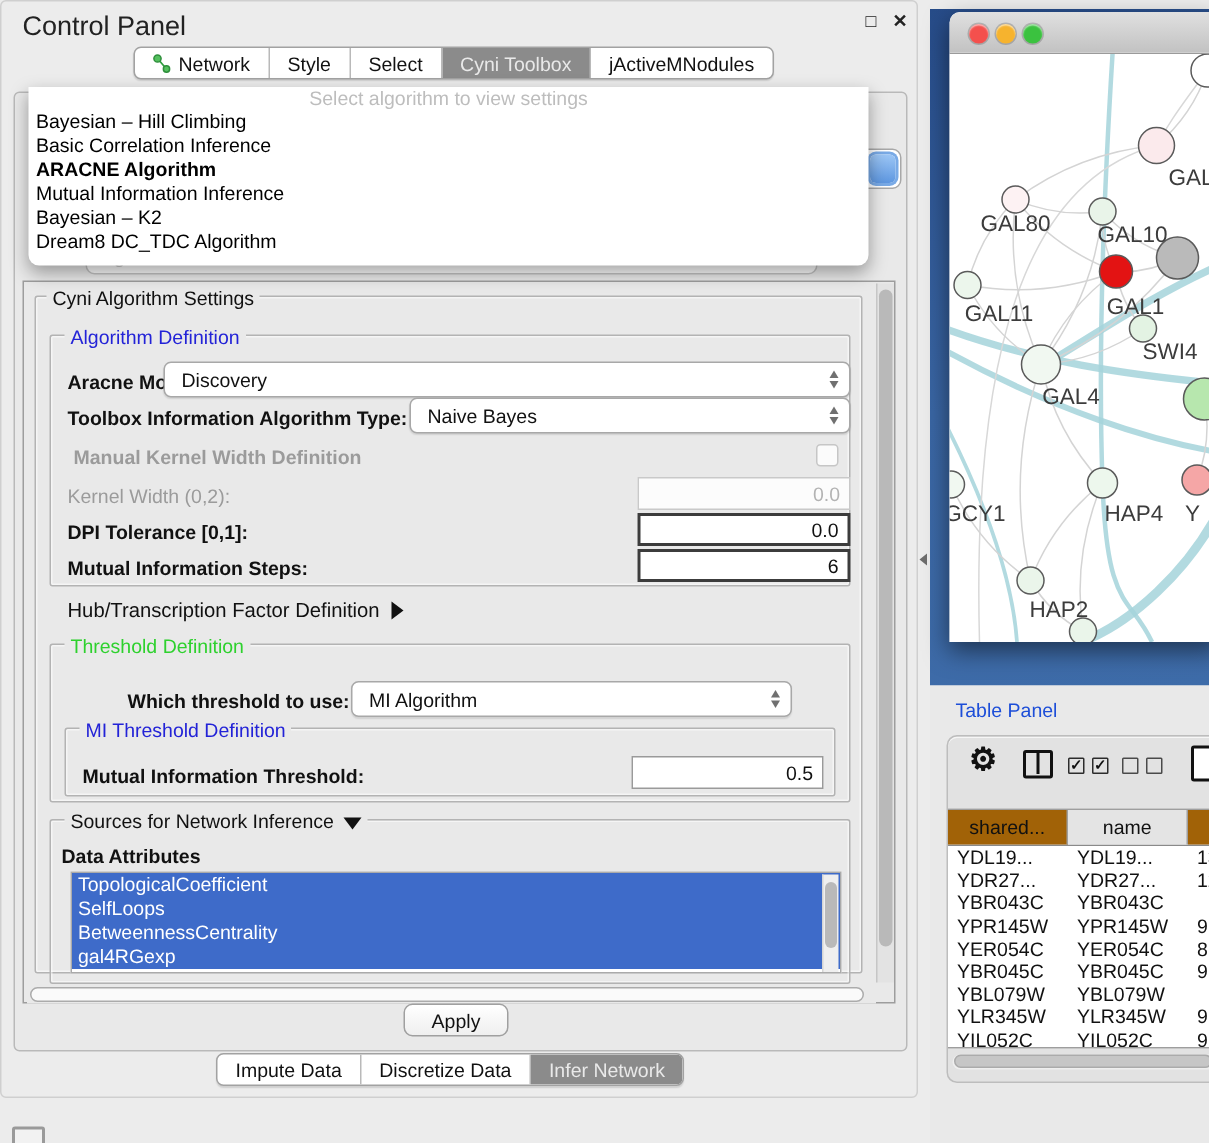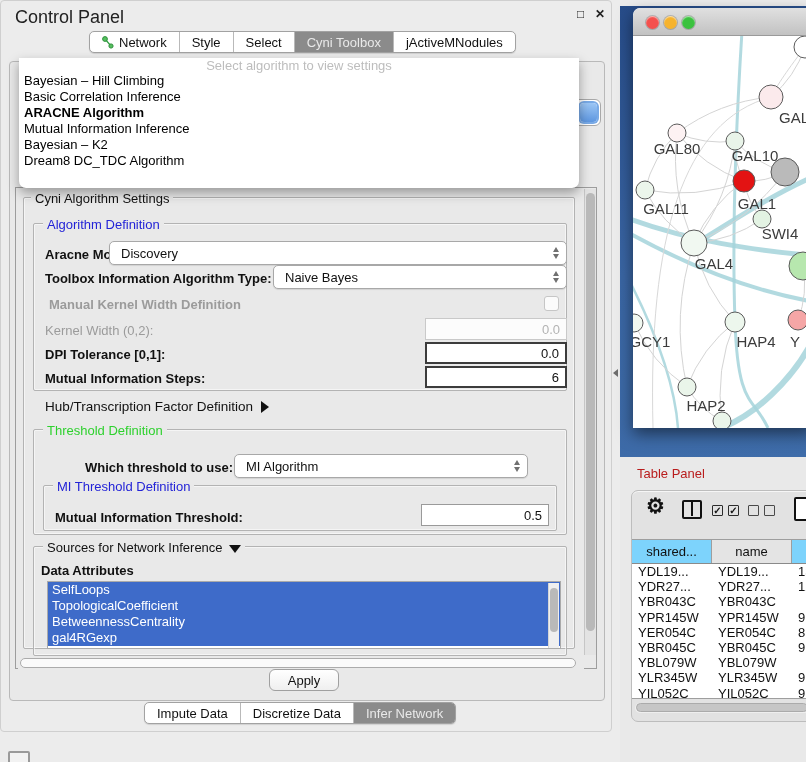--- a/index.html
+++ b/index.html
@@ -9,21 +9,21 @@
   
   .cp-window{left:0;top:6;width:612px;height:732px;border:1px solid #cfcfcf;border-radius:4px;background:#ececec}
   .cp-title{left:14px;top:12px;font-size:18px;color:#222}
   .winbtn{top:12px;font-size:12px;color:#222}
   .seg{display:flex;background:#fff;border:1px solid #a2a2a2;border-radius:5px;overflow:hidden;font-size:13px;height:22px;box-shadow:0 1px 1px rgba(0,0,0,.12)}
   .seg .tab{padding:0 12px;display:flex;align-items:center;gap:5px;border-right:1px solid #b9b9b9;color:#111;white-space:nowrap}
   .seg .tab:last-child{border-right:none}
   .seg .tab.sel{background:#8b8b8b;color:#e9e9e9}
   .inner-panel{left:8px;top:60px;width:596px;height:640px;border:1px solid #b9b9b9;border-radius:4px;background:#e9e9e9}
   
-  .popup{left:18px;top:57px;width:560px;background:#fff;z-index:40;border-radius:0 0 7px 7px;box-shadow:0 5px 12px rgba(0,0,0,.35);padding-bottom:19px}
+  .popup{left:18px;top:57px;width:560px;background:#fff;z-index:40;border-radius:0 0 7px 7px;box-shadow:0 5px 12px rgba(0,0,0,.35);padding-bottom:8px}
   .popup .ph{font-size:13px;color:#bdbdbd;text-align:center;height:15px;line-height:15px}
   .popup .item{font-size:13px;height:16px;line-height:16px;padding-left:5px;color:#000;white-space:nowrap}
   
   .combo-remnant{left:540px;top:98px;width:60px;height:27px;background:#fff;border:1px solid #a8a8a8;border-radius:6px;z-index:5}
   .combo-remnant .focus-stepper{position:absolute;right:3px;top:3px;width:17px;height:19px;border-radius:4px;background:linear-gradient(#9cc6f5,#5e97e0);box-shadow:0 0 0 2px #79aae6}
   .hidden-combo{left:56px;top:158px;width:488px;height:24px;background:#fdfdfd;border:1px solid #c4c4c4;border-radius:6px;z-index:5;font-size:13px;color:#cbcbcb;line-height:22px;padding-left:18px;overflow:hidden;white-space:nowrap}
   
   .scrollpane{left:14px;top:186px;width:582px;height:482px;border:1px solid #9d9d9d;background:#e9e9e9}
   .vscroll{left:583px;top:188px;width:12px;height:466px;background:#e3e3e3;border-left:1px solid #c6c6c6}
   .vscroll .thumb{position:absolute;left:1px;top:4px;width:9px;height:438px;background:#b9b9b9;border-radius:5px}
@@ -58,32 +58,32 @@
   .mini-icon{left:8px;top:751px;width:22px;height:14px;border:2px solid #9a9a9a;border-radius:2px;background:#f2f2f2}
   
   .desktop{left:620px;top:6px;width:186px;height:451px;background:linear-gradient(168deg,#274c89 0%,#3a66a4 55%,#3e6ca9 100%)}
   .gripper{left:613px;top:369px;width:0;height:0;border-top:4px solid transparent;border-bottom:4px solid transparent;border-right:5px solid #6d6d6d}
   .net-window{left:633px;top:8px;width:180px;height:420px;border-radius:7px 7px 0 0;box-shadow:0 6px 16px rgba(0,0,0,.5);overflow:hidden;background:#fff}
   .net-titlebar{position:absolute;left:0;top:0;width:100%;height:28px;background:linear-gradient(#e0e0e0,#c2c2c2);border-bottom:1px solid #9a9a9a;border-radius:7px 7px 0 0}
   .light{position:absolute;top:8px;width:13px;height:13px;border-radius:50%;box-shadow:inset 0 1px 1px rgba(255,255,255,.6),0 0 0 1px rgba(0,0,0,.18)}
   .net-canvas{position:absolute;left:0;top:28px;width:180px;height:392px;background:#fff}
   
   .tp-region{left:620px;top:457px;width:186px;height:305px;background:#e9e9e9}
-  .tp-title{left:637px;top:466px;font-size:13px;color:#b91c1c}
+  .tp-title{left:637px;top:466px;font-size:13px;color:#1d4ed8}
   .tp-panel{left:631px;top:490px;width:200px;height:232px;background:#e2e2e2;border:1px solid #bdbdbd;border-radius:7px;box-shadow:inset 0 1px 0 rgba(255,255,255,.7)}
   .icon-gear{position:absolute;left:14px;top:3px;font-size:21px;font-weight:700;color:#111}
   .icon-split{position:absolute;left:50px;top:9px;width:20px;height:19px;border:2.5px solid #111;border-radius:2px}
   .icon-split::after{content:"";position:absolute;left:6.5px;top:0;width:2.5px;height:14px;background:#111}
   .cb{position:absolute;top:14px;width:11px;height:11px;border:1.6px solid #2c2c2c;border-radius:1px;font-size:10px;line-height:9px;text-align:center;font-weight:700;color:#111}
   .cb.empty{border-color:#4a4a4a}
   .icon-doc{position:absolute;left:162px;top:6px;width:30px;height:24px;border:2.5px solid #111;border-radius:2px;background:#fff}
   .table{position:absolute;left:0;top:48px;width:200px;height:160px;border-top:1px solid #9e9e9e;border-bottom:1px solid #9e9e9e;background:#fff;overflow:hidden}
   .thead{display:flex;height:24px;border-bottom:1px solid #8a8a8a}
   .th{font-size:13px;display:flex;align-items:center;justify-content:center;border-right:1px solid #9e9e9e;background:#e4e4e4;overflow:hidden;white-space:nowrap}
-  .th.hl{background:#7dd3fc}
+  .th.hl{background:#a16207}
   .trow{display:flex;height:15.2px}
   .td{font-size:13px;line-height:15px;padding-left:6px;overflow:hidden;white-space:nowrap}
   .tp-hscroll{position:absolute;left:3px;top:212px;width:194px;height:10px;background:#efefef;border-radius:5px}
   .tp-hscroll .thumb{position:absolute;left:1px;top:0;width:172px;height:9px;background:#c6c6c6;border:1px solid #ababab;border-radius:5px}
 </style>
 </head>
 <body>
 
 <div class="abs cp-window">
   <div class="abs cp-title" style="left:14px;top:6px;position:absolute">Control Panel</div>
@@ -193,22 +193,22 @@
   <div class="group" style="left:42px;top:484px;width:514px;height:46px"></div>
   <div class="glabel blue" style="left:52px;top:478px">MI Threshold Definition</div>
   <div class="lbl b" style="left:54px;top:509px">Mutual Information Threshold:</div>
   <div class="tinput" style="left:420px;top:503px;width:128px">0.5</div>
 
   <div class="group" style="left:32px;top:545px;width:534px;height:110px"></div>
   <div class="glabel" style="left:42px;top:539px"><span>Sources for Network Inference</span><span class="tri-down-s"></span></div>
   <div class="lbl b" style="left:40px;top:562px">Data Attributes</div>
   <div class="abs attr-list" style="position:absolute">
     <div>
+        <div class="li">TopologicalCoefficient</div>
         <div class="li">SelfLoops</div>
-        <div class="li">TopologicalCoefficient</div>
         <div class="li">BetweennessCentrality</div>
         <div class="li">gal4RGexp</div>
       </div>
     <div class="attr-vscroll">
         <div class="thumb"></div>
       </div>
   </div>
 
   <div class="btn" style="left:268px;top:668px;width:70px;height:22px">Apply</div>
   <div class="seg" style="position:absolute;left:143px;top:701px">

